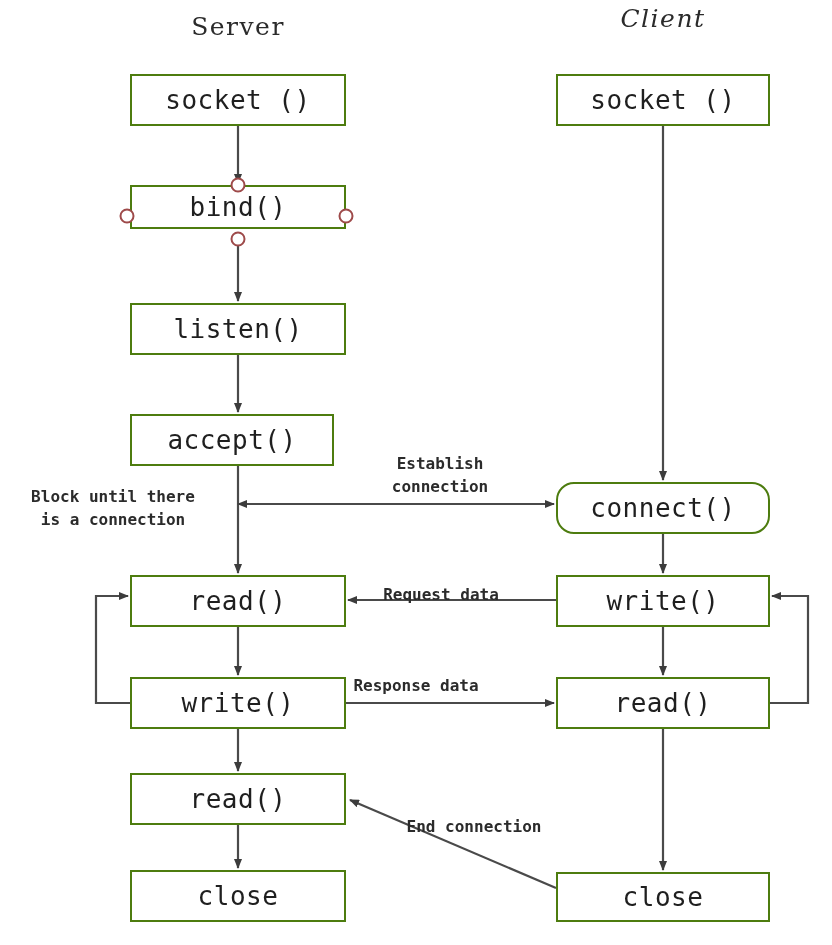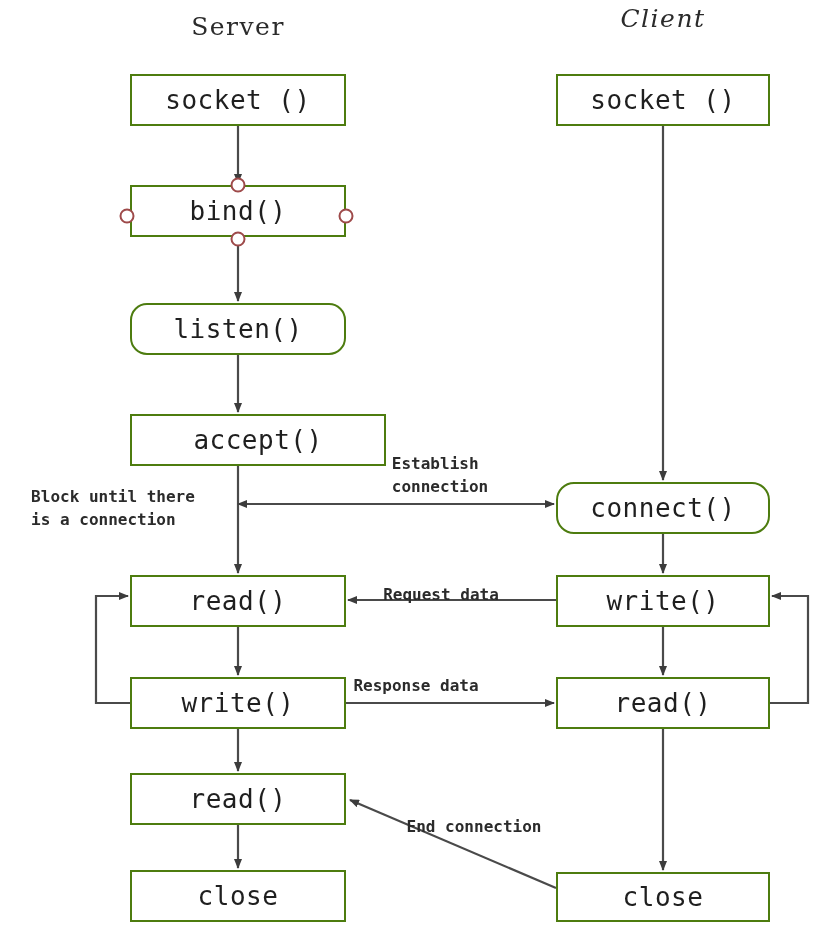--- a/index.html
+++ b/index.html
@@ -48,21 +48,21 @@
     font-size: 26px;
     letter-spacing: 0.5px;
     white-space: nowrap;
   }
   .edge-label {
     position: absolute;
     font-family: "DejaVu Sans Mono", "Liberation Mono", monospace;
     font-size: 16px;
     font-weight: bold;
     color: #2b2b2b;
-    text-align: left;
+    text-align: center;
     line-height: 1.45;
     white-space: nowrap;
     transform: translateX(-50%);
   }
   .edge-label.two-line {
     white-space: pre-line;
   }
   .anchor-handle {
     position: absolute;
     width: 15px;
@@ -107,27 +107,27 @@
         <path d="M 130 703 L 96 703 L 96 596 L 128 596" marker-end="url(#arrowhead)"></path>
         <path d="M 770 703 L 808 703 L 808 596 L 772 596" marker-end="url(#arrowhead)"></path>
         <path d="M 556 888 L 350 800" marker-end="url(#arrowhead)"></path>
       </g>
   </svg>
 
   <div id="node-layer">
       <div class="node-box" style="left: 130px; top: 74px; width: 216px; height: 52px;">
         <span>socket ()</span>
       </div>
-      <div class="node-box" style="left: 130px; top: 185px; width: 216px; height: 52px;">
+      <div class="node-box" style="left: 130px; top: 185px; width: 216px; height: 44px;">
         <span>bind()</span>
       </div>
-      <div class="node-box" style="left: 130px; top: 303px; width: 216px; height: 52px; border-radius: 17px;">
+      <div class="node-box" style="left: 130px; top: 303px; width: 216px; height: 52px;">
         <span>listen()</span>
       </div>
-      <div class="node-box" style="left: 130px; top: 414px; width: 256px; height: 52px;">
+      <div class="node-box" style="left: 130px; top: 414px; width: 204px; height: 52px;">
         <span>accept()</span>
       </div>
       <div class="node-box" style="left: 130px; top: 575px; width: 216px; height: 52px;">
         <span>read()</span>
       </div>
       <div class="node-box" style="left: 130px; top: 677px; width: 216px; height: 52px;">
         <span>write()</span>
       </div>
       <div class="node-box" style="left: 130px; top: 773px; width: 216px; height: 52px;">
         <span>read()</span>

